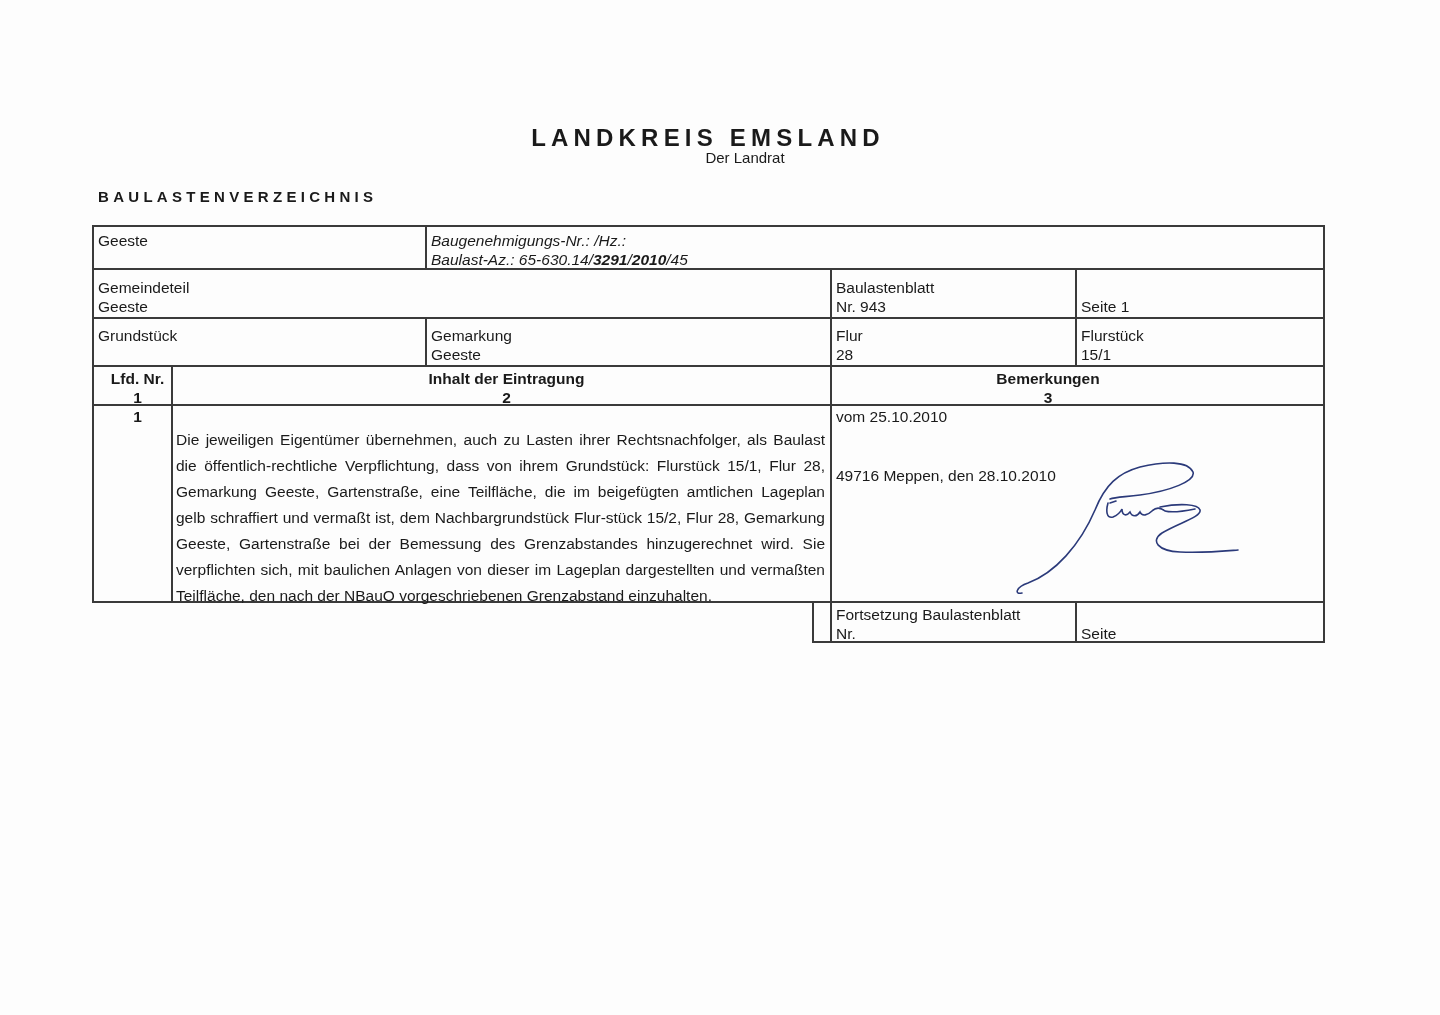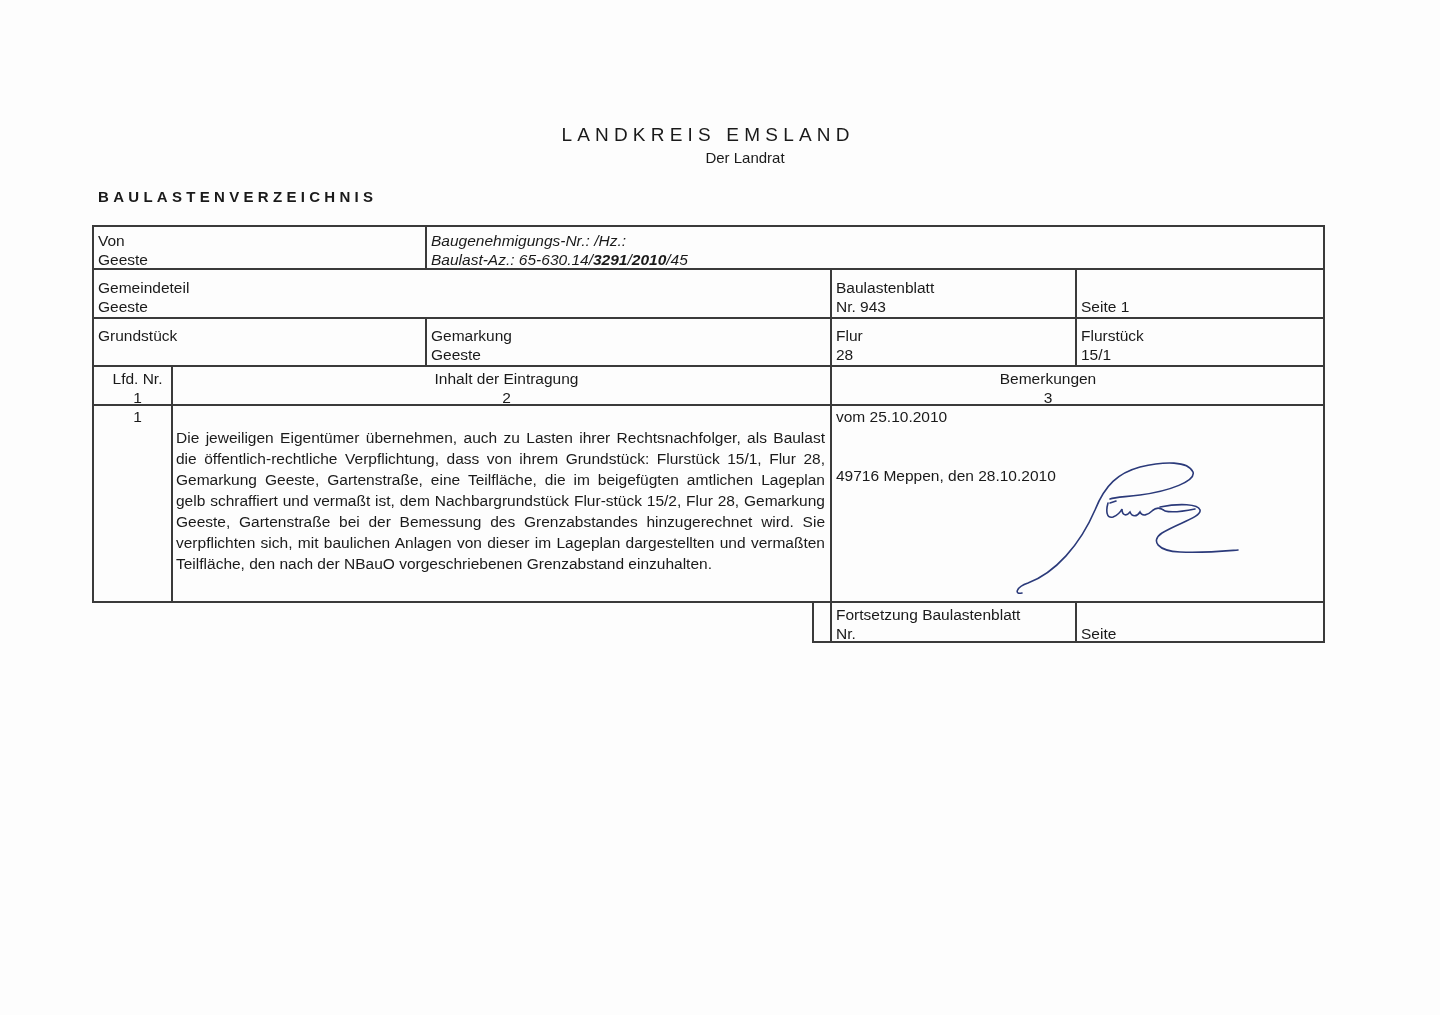--- a/index.html
+++ b/index.html
@@ -13,22 +13,22 @@
     position: relative;
     overflow: hidden;
     font-family: "Liberation Sans", sans-serif;
     color: #1a1a1a;
   }
   .abs { position: absolute; }
   .title {
     left: 0; width: 1416px;
     top: 124px;
     text-align: center;
-    font-size: 19px;
-    font-weight: normal;
+    font-size: 24px;
+    font-weight: bold;
     letter-spacing: 5.2px;
   }
   .subtitle {
     left: 0; width: 1416px;
     top: 149px;
     text-align: center;
     font-size: 15px;
     padding-left: 37px;
   }
   .doc-heading {
@@ -48,28 +48,28 @@
   .hline {
     position: absolute;
     height: 2px;
     background: #3a3a3a;
   }
   .vline {
     position: absolute;
     width: 1.5px;
     background: #3a3a3a;
   }
-  .center { text-align: center; padding-left: 12px; }
+  .center { text-align: center; padding-left: 12px; font-weight: bold; }
   .entry-text {
     position: absolute;
     left: 176px;
     top: 427px;
     width: 649px;
     font-size: 15.5px;
-    line-height: 21px;
+    line-height: 26px;
     text-align: justify;
   }
   .remark {
     position: absolute;
     left: 836px;
     font-size: 15.5px;
     line-height: 19px;
   }
   b { font-weight: bold; }
 </style>
@@ -95,21 +95,20 @@
   <div class="vline" style="left:425px; top:225px; height:44px;"></div>
   <div class="vline" style="left:425px; top:317px; height:49px;"></div>
   <div class="vline" style="left:830px; top:268px; height:374px;"></div>
   <div class="vline" style="left:1075px; top:268px; height:98px;"></div>
   <div class="vline" style="left:1075px; top:601px; height:41px;"></div>
   <div class="vline" style="left:171px; top:365px; height:238px;"></div>
   <div class="vline" style="left:812px; top:601px; height:41px;"></div>
 </div>
 
 <div class="cell" style="left:92px; top:227px; width:333px;">
-  <div>Von</div>
   <div>Geeste</div>
 </div>
 <div class="cell" style="left:425px; top:227px; width:898px;font-style:italic;">
   <div>Baugenehmigungs-Nr.: /Hz.:</div>
   <div><span>Baulast-Az.: 65-630.14/</span><b>3291</b><span>/</span><b>2010</b><span>/45</span></div>
 </div>
 
 <div class="cell" style="left:92px; top:274px; width:738px;">
   <div>Gemeindeteil</div>
   <div>Geeste</div>

